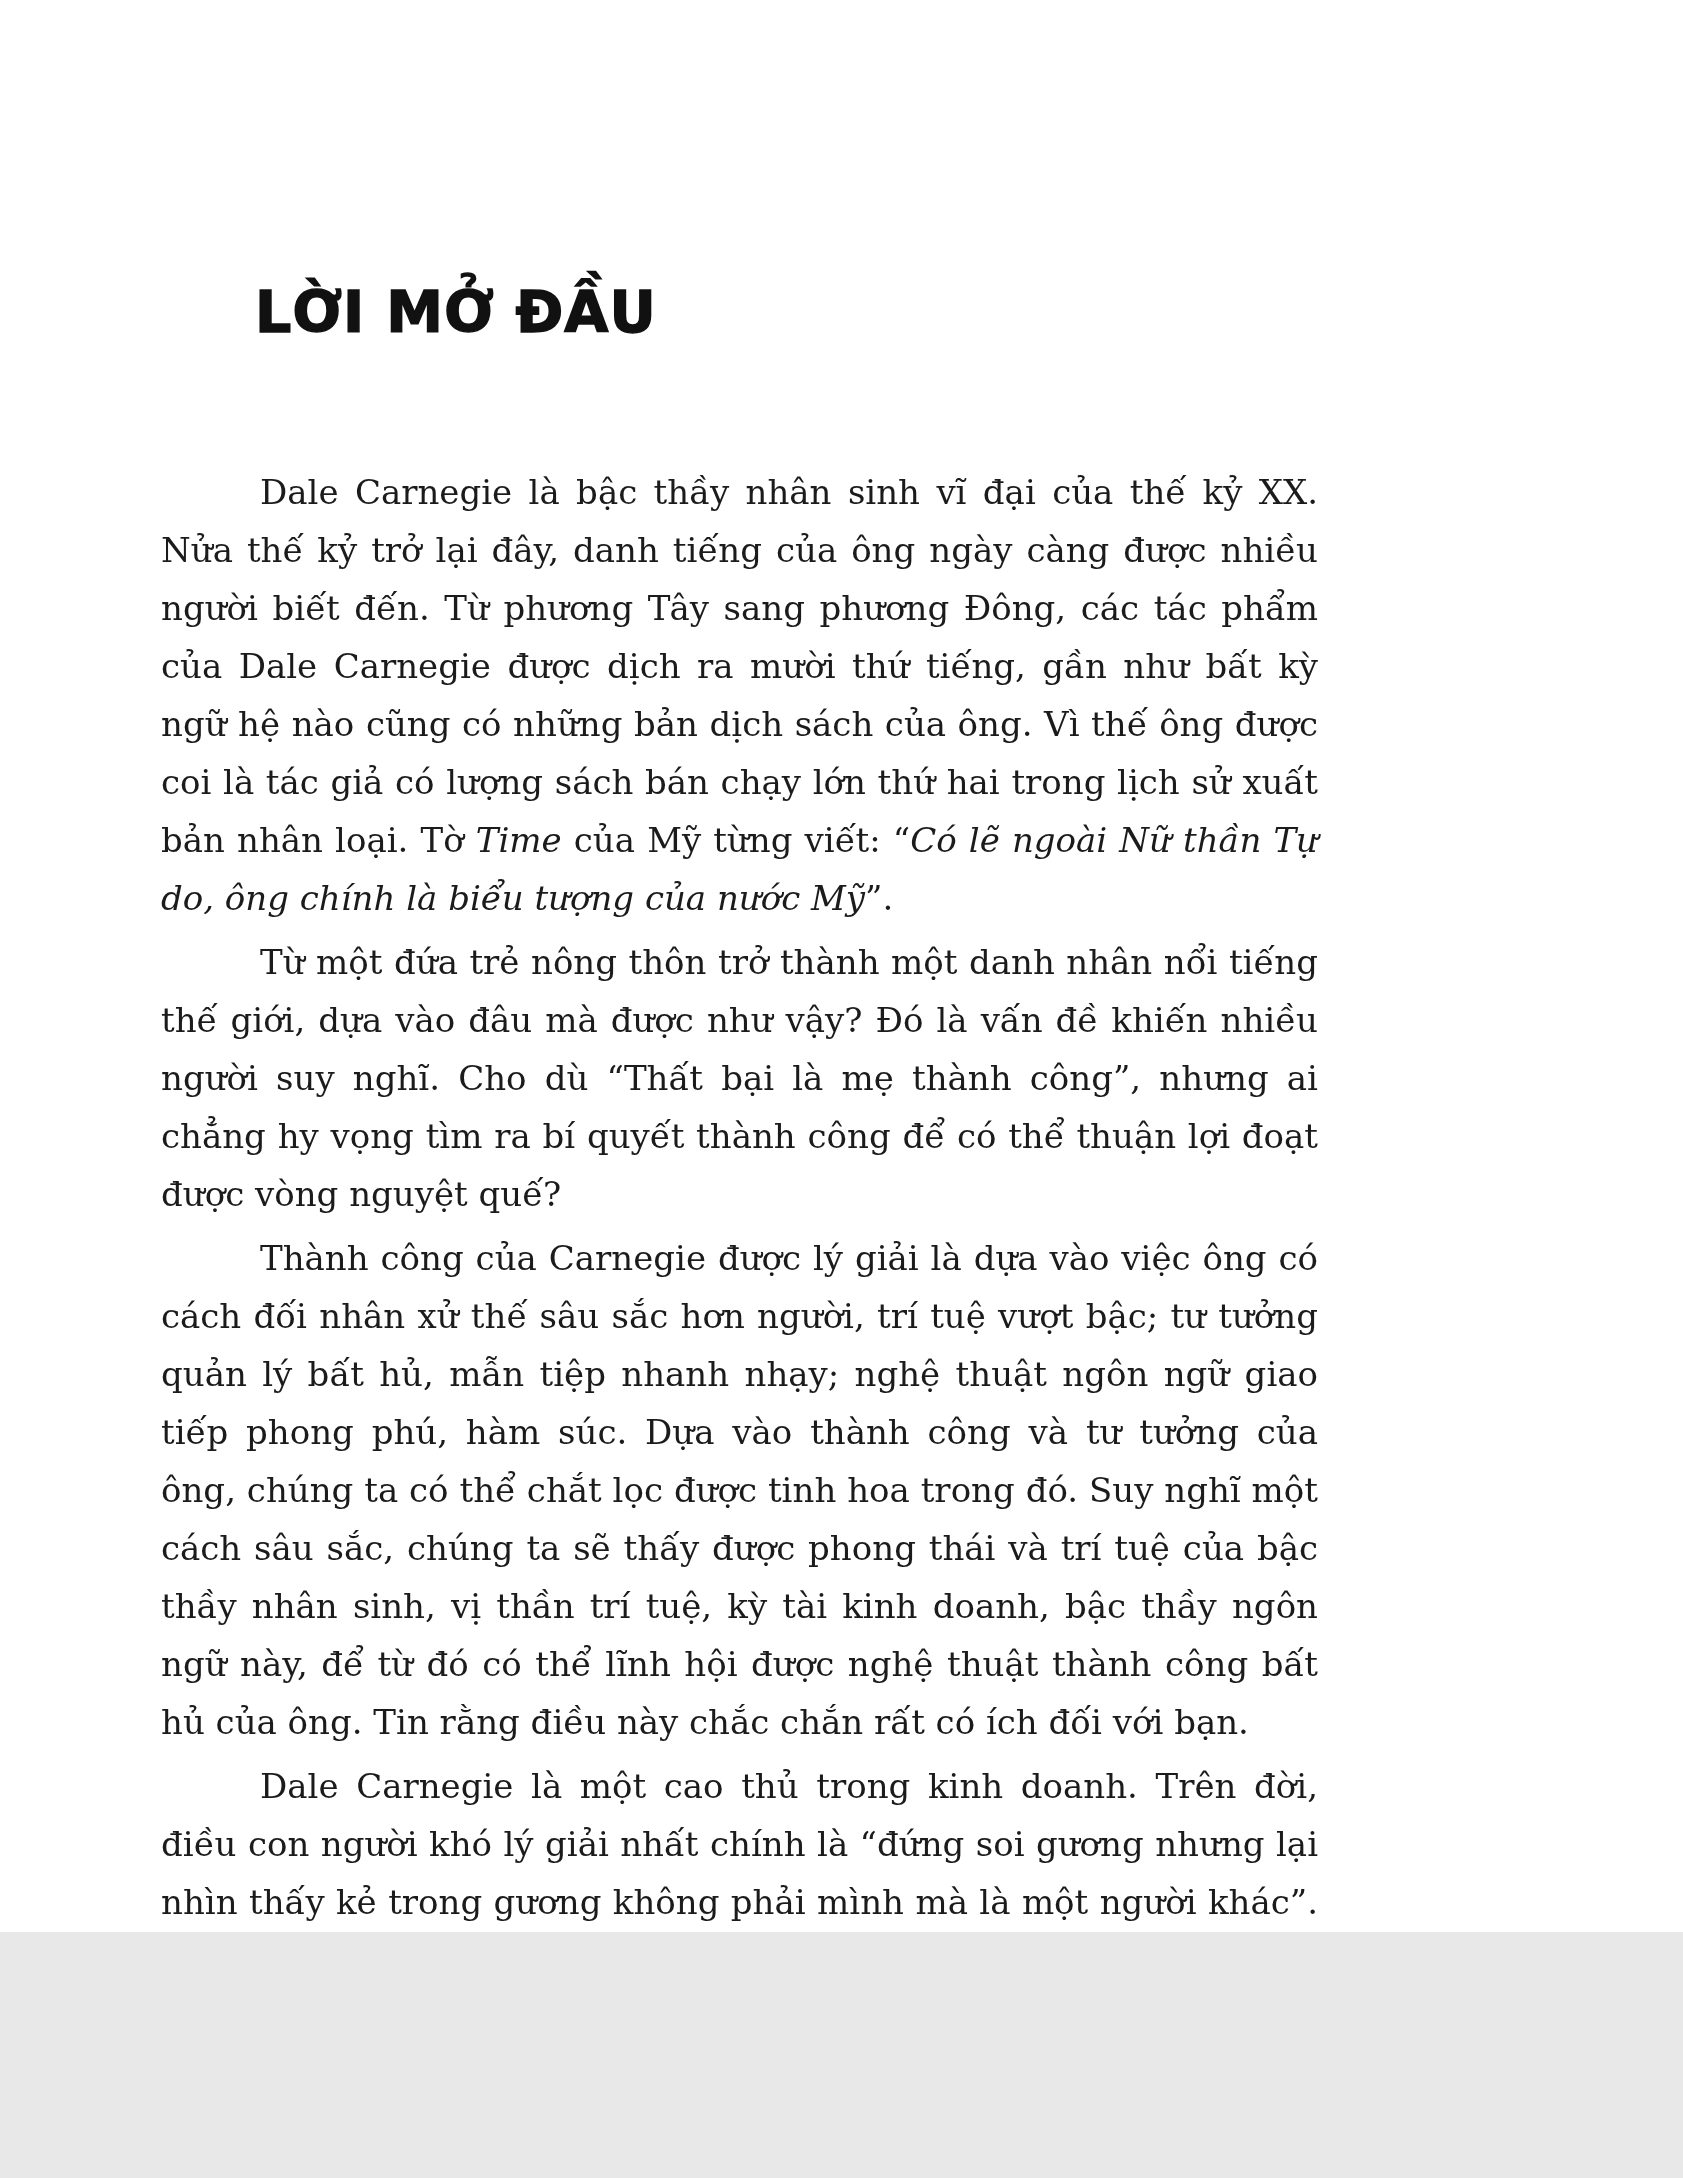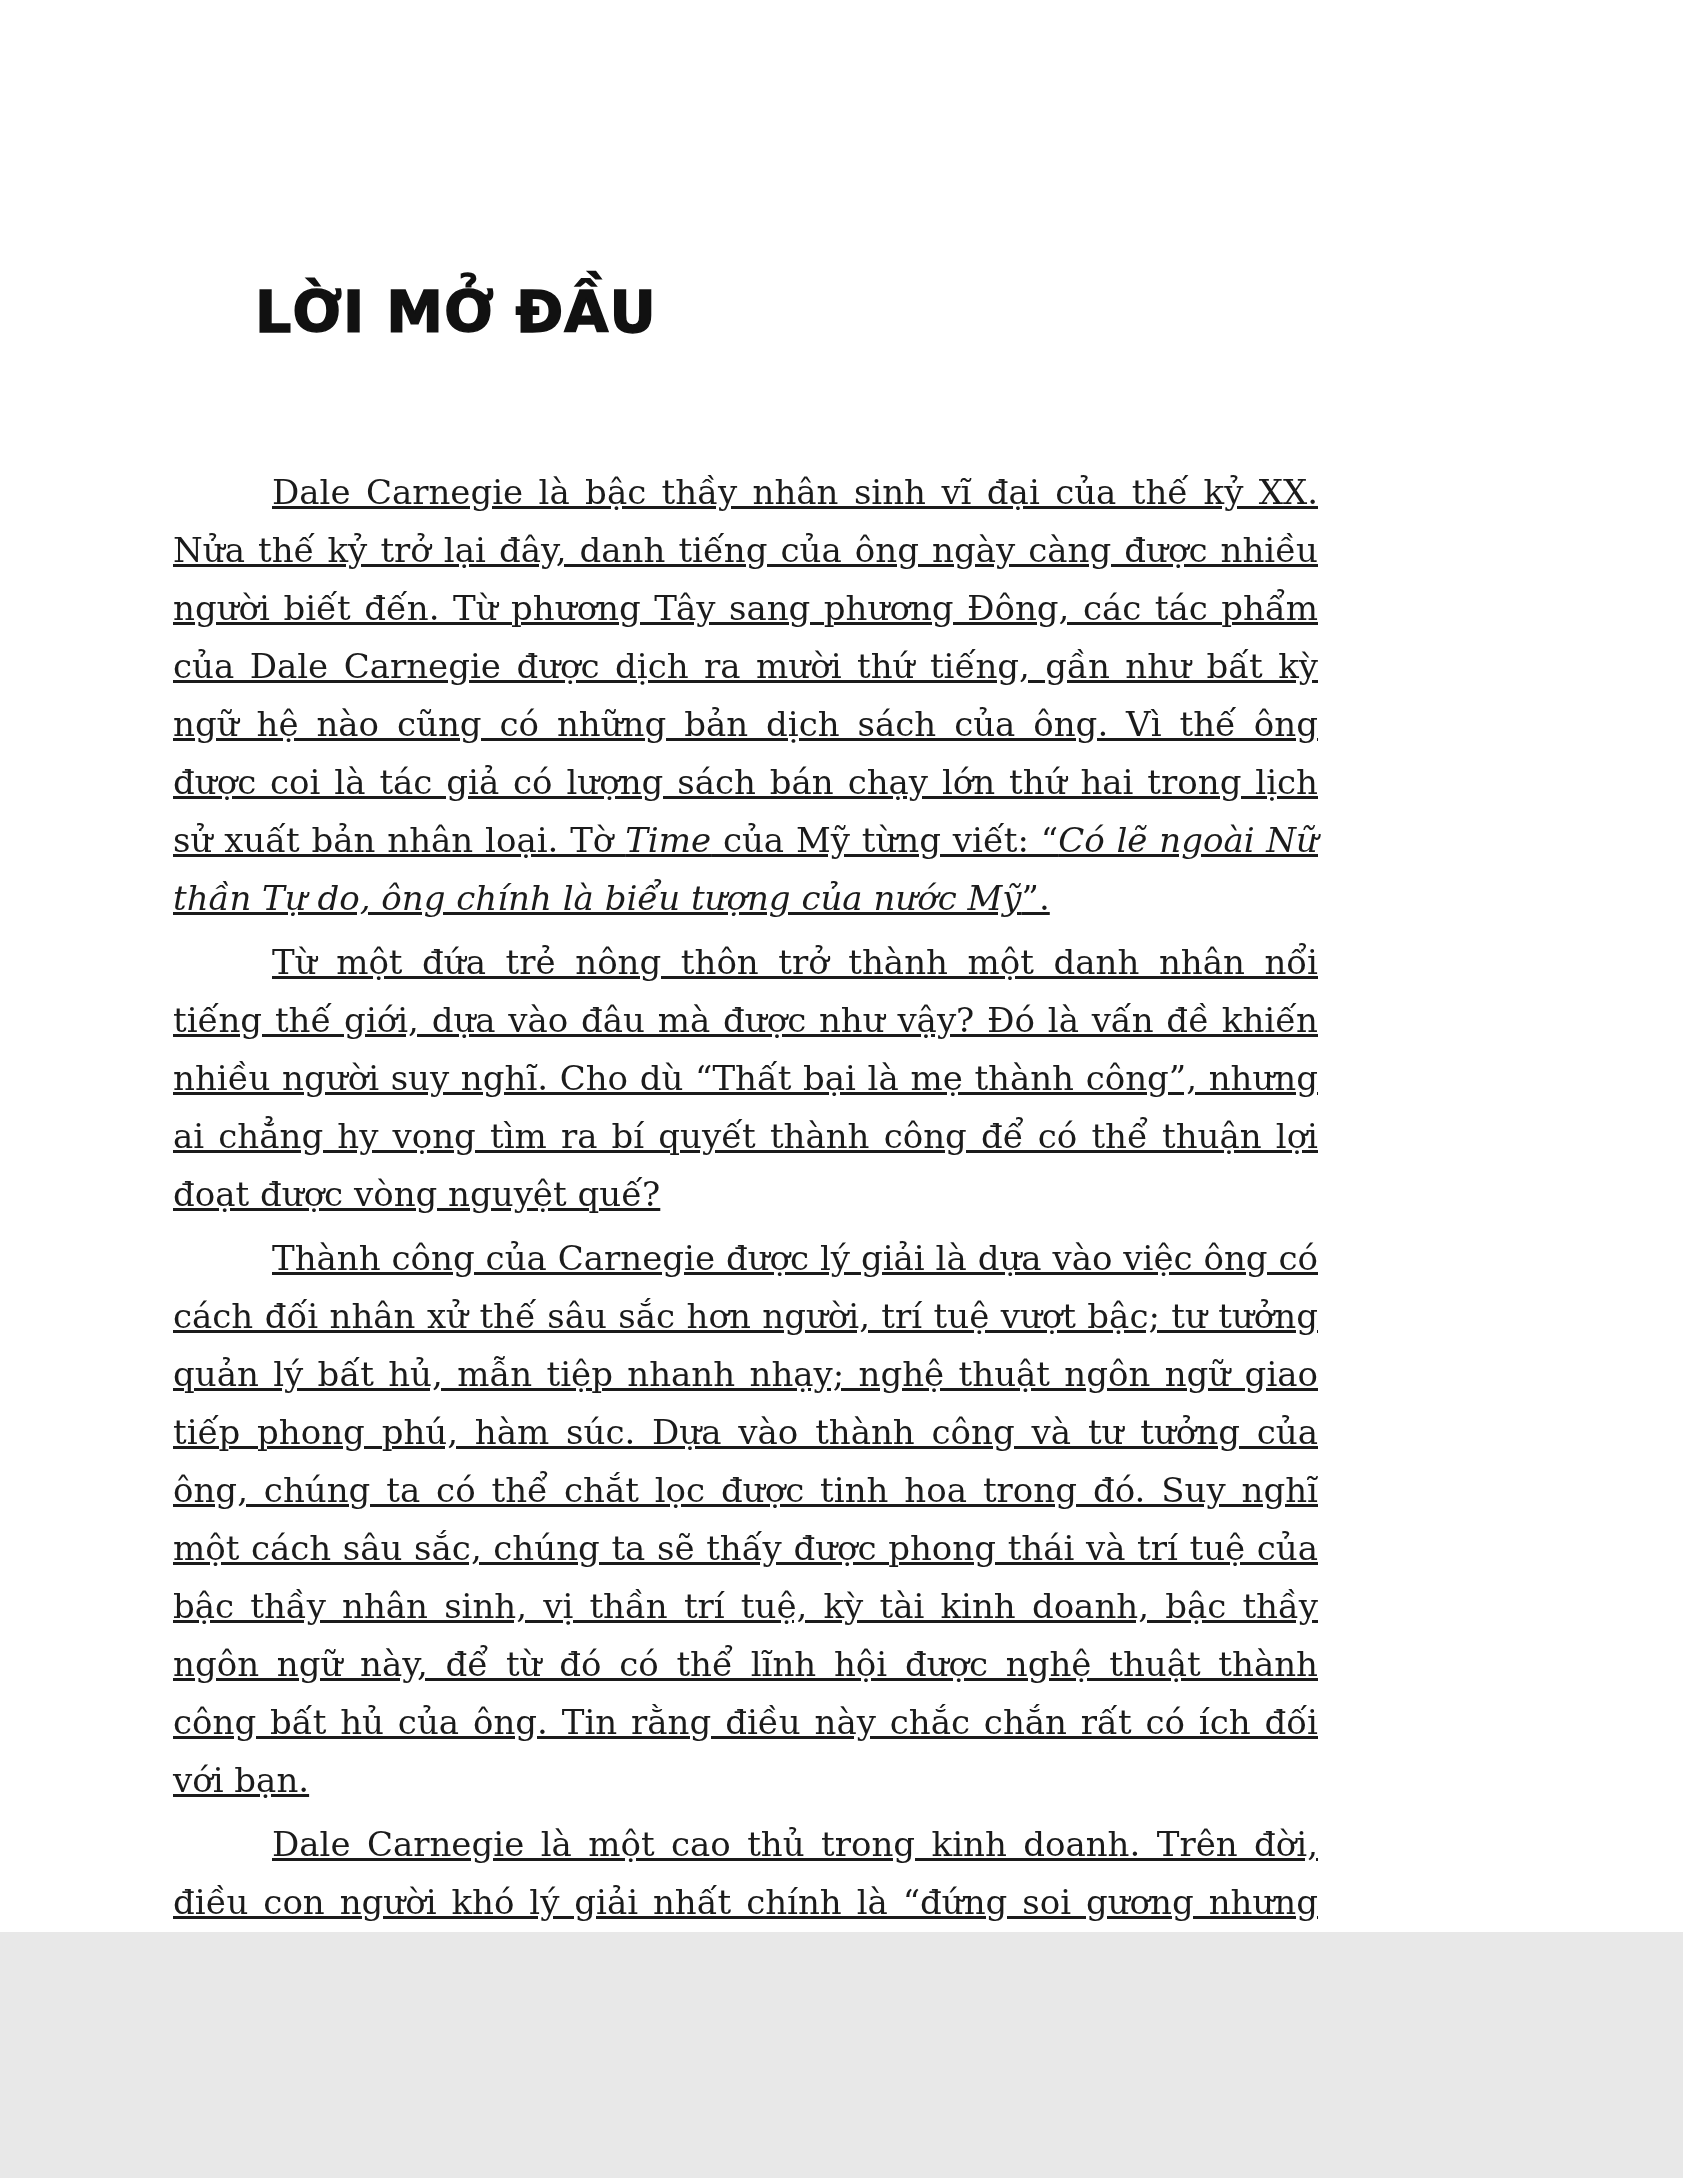--- a/index.html
+++ b/index.html
@@ -32,23 +32,22 @@
   .body {
     position: absolute;
     left: 157px;
     top: 463px;
     width: 1161px;
     font-size: 34px;
     line-height: 58px;
     text-align: justify;
   }
   .body p {
-    margin: 0 0 6px 16px;
+    margin: 0 0 6px 4px;
     text-indent: 99px;
-    text-decoration: underline;
   }
   .it {
     font-style: italic;
   }
   .footer {
     position: absolute;
     left: 157px;
     top: 2032px;
     width: 1161px;
     text-align: center;

